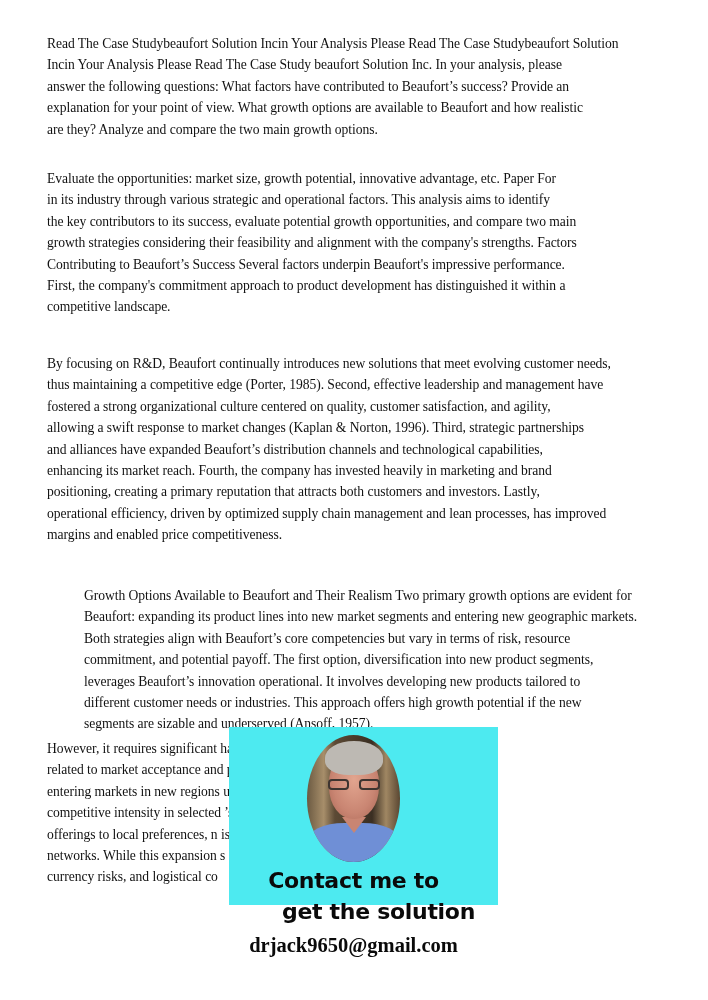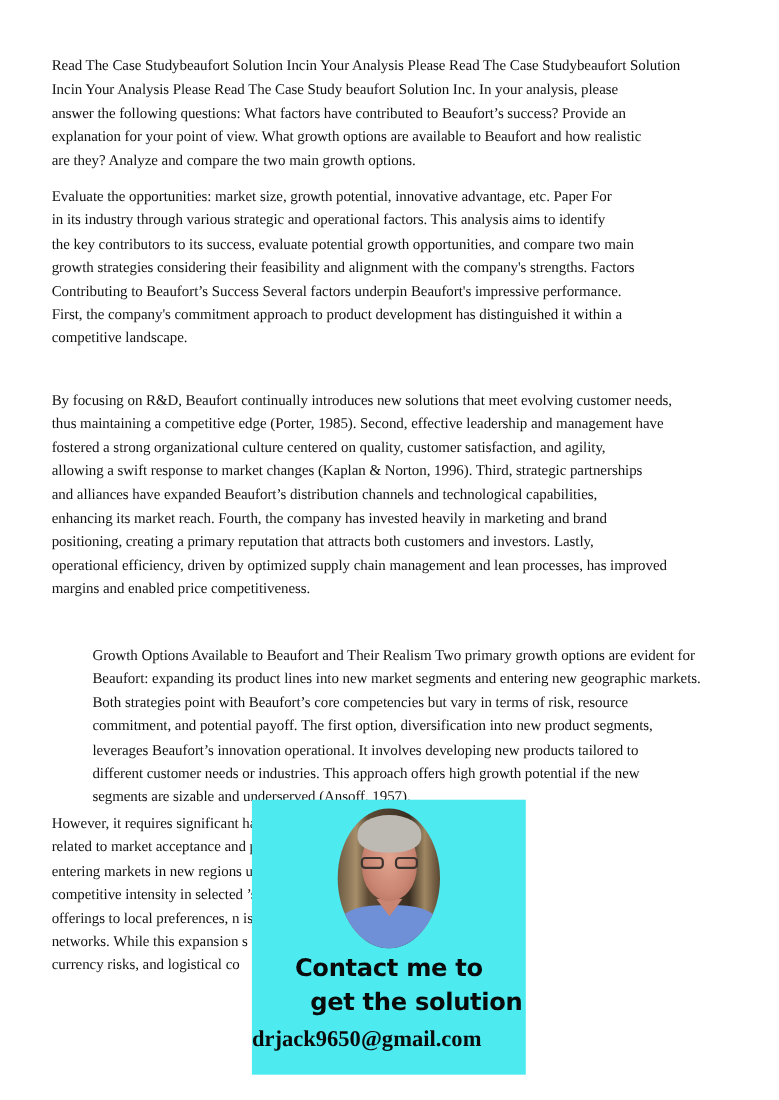--- a/index.html
+++ b/index.html
@@ -7,29 +7,29 @@
       width: 708px; height: 1000px; position: relative; overflow: hidden;
       font-family: "Liberation Serif", "DejaVu Serif", serif;
       color: #111111;
     }
     .page { position: absolute; left: 47px; top: 33px; width: 620px; }
     .para { margin: 0; }
     .line {
       display: block; white-space: nowrap;
       font-size: 13.6px; line-height: 21.4px; letter-spacing: -0.05px;
     }
-    .p1 { position: absolute; top: 16px; }
+    .p1 { position: absolute; top: 0; }
     .p2 { position: absolute; top: 135px; }
     .p3 { position: absolute; top: 320px; }
     .p4 { position: absolute; top: 552px; margin-left: 37px; }
     .p5 { position: absolute; top: 705px; }
 
     .ad {
-      position: absolute; left: 229px; top: 727px; width: 249px; height: 250px;
-      background: #4deaf0; z-index: 5;
+      position: absolute; left: 229px; top: 727px; width: 249px; height: 178px;
+      background: #4deaf0; z-index: 5; padding-left: 20px;
     }
     .photo {
       position: absolute; left: 78px; top: 8px; width: 93px; height: 127px;
       border-radius: 50%; overflow: hidden;
       background: linear-gradient(90deg, #6b5a42 0%, #a78e6a 18%, #5c4a35 30%, #3a2e22 70%, #a08763 85%, #5a4732 100%);
     }
     .photo .hair {
       position: absolute; left: 18px; top: 6px; width: 58px; height: 34px;
       border-radius: 50% 50% 40% 40%; background: #bdb9b3;
     }
@@ -56,21 +56,21 @@
       background: #c98572; clip-path: polygon(0 0, 100% 0, 50% 100%);
     }
     .ad-heading {
       position: absolute; left: 0; width: 249px; text-align: center;
       font-family: "DejaVu Sans", "Liberation Sans", sans-serif; font-weight: bold;
       font-size: 22px; line-height: 30px; color: #0a0a0a; letter-spacing: -0.3px;
     }
     .ad-h1 { top: 139px; }
     .ad-h2 { top: 170px; margin-left: 25px; }
     .ad-email {
-      position: absolute; left: 0; top: 205px; width: 249px; 
+      position: absolute; left: 0; top: 205px; width: 249px; text-align: center;
       font-family: "Liberation Serif", "DejaVu Serif", serif; font-weight: bold;
       font-size: 20.5px; line-height: 26px; color: #0a0a0a;
     }
   </style>
 </head>
 <body>
 
 <div class="page">
   <div class="para p1">
     <span class="line">Read The Case Studybeaufort Solution Incin Your Analysis Please Read The Case Studybeaufort Solution</span>
@@ -98,21 +98,21 @@
     <span class="line">and alliances have expanded Beaufort’s distribution channels and technological capabilities,</span>
     <span class="line">enhancing its market reach. Fourth, the company has invested heavily in marketing and brand</span>
     <span class="line">positioning, creating a primary reputation that attracts both customers and investors. Lastly,</span>
     <span class="line">operational efficiency, driven by optimized supply chain management and lean processes, has improved</span>
     <span class="line">margins and enabled price competitiveness.</span>
   </div>
 
   <div class="para p4">
     <span class="line">Growth Options Available to Beaufort and Their Realism Two primary growth options are evident for</span>
     <span class="line">Beaufort: expanding its product lines into new market segments and entering new geographic markets.</span>
-    <span class="line">Both strategies point with Beaufort’s core competencies but vary in terms of risk, resource</span>
+    <span class="line">Both strategies align with Beaufort’s core competencies but vary in terms of risk, resource</span>
     <span class="line">commitment, and potential payoff. The first option, diversification into new product segments,</span>
     <span class="line">leverages Beaufort’s innovation operational. It involves developing new products tailored to</span>
     <span class="line">different customer needs or industries. This approach offers high growth potential if the new</span>
     <span class="line">segments are sizable and underserved (Ansoff, 1957).</span>
   </div>
 
   <div class="para p5">
     <span class="line">However, it requires significant                                                                               hannels, with risks</span>
     <span class="line">related to market acceptance and                                                                           phic expansion, involves</span>
     <span class="line">entering markets in new regions                                                                             unmet demand and lower</span>

